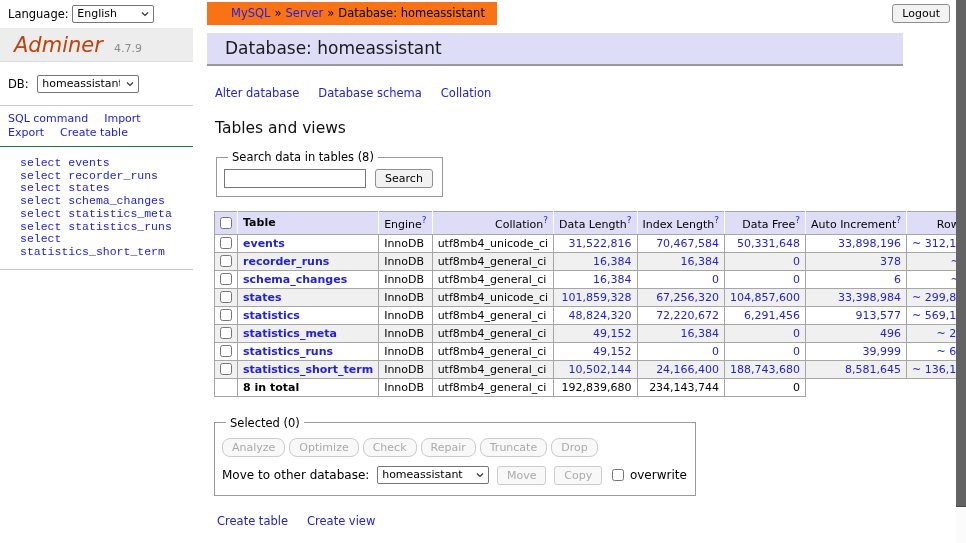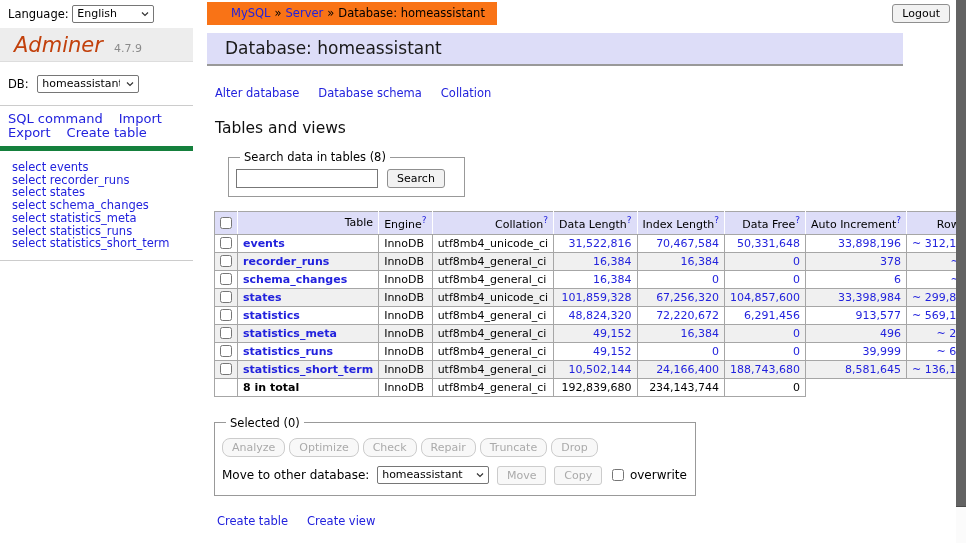--- a/index.html
+++ b/index.html
@@ -25,53 +25,53 @@
         border:1px solid #777; padding:2px 3px; }
 
   
   #sidebar { position:absolute; left:0; top:0; width:193px; }
   #brand-bar { margin-top:28px; background:#ededed; border-bottom:1px solid #ddd;
                height:34px; line-height:34px; padding-left:14px; white-space:nowrap; }
   #brand { font-size:21px; font-style:italic; color:#c2410c; }
   #brand-version { font-size:11px; color:#8a8a8a; margin-left:6px; }
   #db-row { margin:13px 0 12px 8px; font-size:11.5px; }
   #db-row .sel { width:102px; margin-left:5px; }
-  #sidebar-actions { border-top:1px solid #ccc; border-bottom:5px solid #15803d;
-                     padding:6px 0 7px 8px; font-size:13px; line-height:13.5px; }
+  #sidebar-actions { border-top:1px solid #ccc; border-bottom:1px solid #15803d;
+                     padding:6px 0 7px 8px; font-size:11px; line-height:13.5px; }
   #sidebar-actions a { margin-right:16px; }
-  #sidebar-tables { padding:10px 0 10px 12px; border-bottom:1px solid #ccc; }
+  #sidebar-tables { padding:10px 0 10px 20px; border-bottom:1px solid #ccc;font-family:Liberation Mono, monospace; }
   #sidebar-tables a { display:block; font-size:11.5px; line-height:12.7px; }
 
   
   #content { position:absolute; left:207px; top:0; width:749px; }
   #breadcrumb { display:inline-block; background:#f97316; padding:4px 12px 5px 24px;
                 font-size:11.5px; margin-top:2px; }
   #breadcrumb .sep { color:#000; margin:0 4px; }
   #page-title { margin-top:8px; width:696px; height:33px; line-height:31px;
                 background:#ddddf8; border-bottom:2px solid #999;
                 padding-left:18px; font-size:17px; color:#1a1a1a; }
   .links-row { margin:20px 0 0 8px; font-size:11.5px; }
   .links-row a { margin-right:19px; }
   h3 { font-weight:400; font-size:15.5px; margin:19px 0 0 8px; color:#111; }
 
   
   fieldset { border:1px solid #999; margin:0; }
   legend { font-size:11.5px; padding:0 4px; margin-left:4px; }
-  #search-fieldset { margin:13px 0 0 21px; display:inline-block; padding:3px 19px 8px 7px; }
+  #search-fieldset { margin:13px 0 0 9px; display:inline-block; padding:3px 9px 8px 7px; }
   #search-input { width:142px; }
   #search-btn { margin-left:4px; }
 
   
   #tables-table { border-collapse:collapse; margin:14px 0 0 7px; font-size:11px; }
   #tables-table th, #tables-table td { border:1px solid #a6a6a6; padding:2px 5px; height:17px;
         white-space:nowrap; }
   #tables-table thead th { background:#ddddf8; font-weight:400; text-align:right;
         border-right-color:#fff; padding:3px 5px; }
   #tables-table thead th:last-child { border-right-color:#a6a6a6; }
-  #tables-table thead th.c-name { font-weight:normal; text-align:right; }
+  #tables-table thead th.c-name { font-weight:bold; text-align:left; }
   #tables-table sup { font-size:9px; }
   #tables-table sup a { color:#2222dd; }
   #tables-table tbody tr:nth-child(even) { background:#f0f0f0; }
   #tables-table td.c-check, #tables-table th.c-check { text-align:center; padding:0 3px; }
   #tables-table td.c-name a { font-weight:bold; }
   #tables-table td.c-num { text-align:right; }
   #tables-table tr.total-row { background:#fff !important; }
   #tables-table tr.total-row td { color:#000; }
   #tables-table tr.total-row td.c-name { font-weight:bold;margin-left:33px; }
   input[type=checkbox] { width:12px; height:12px; margin:2px; vertical-align:middle; }

